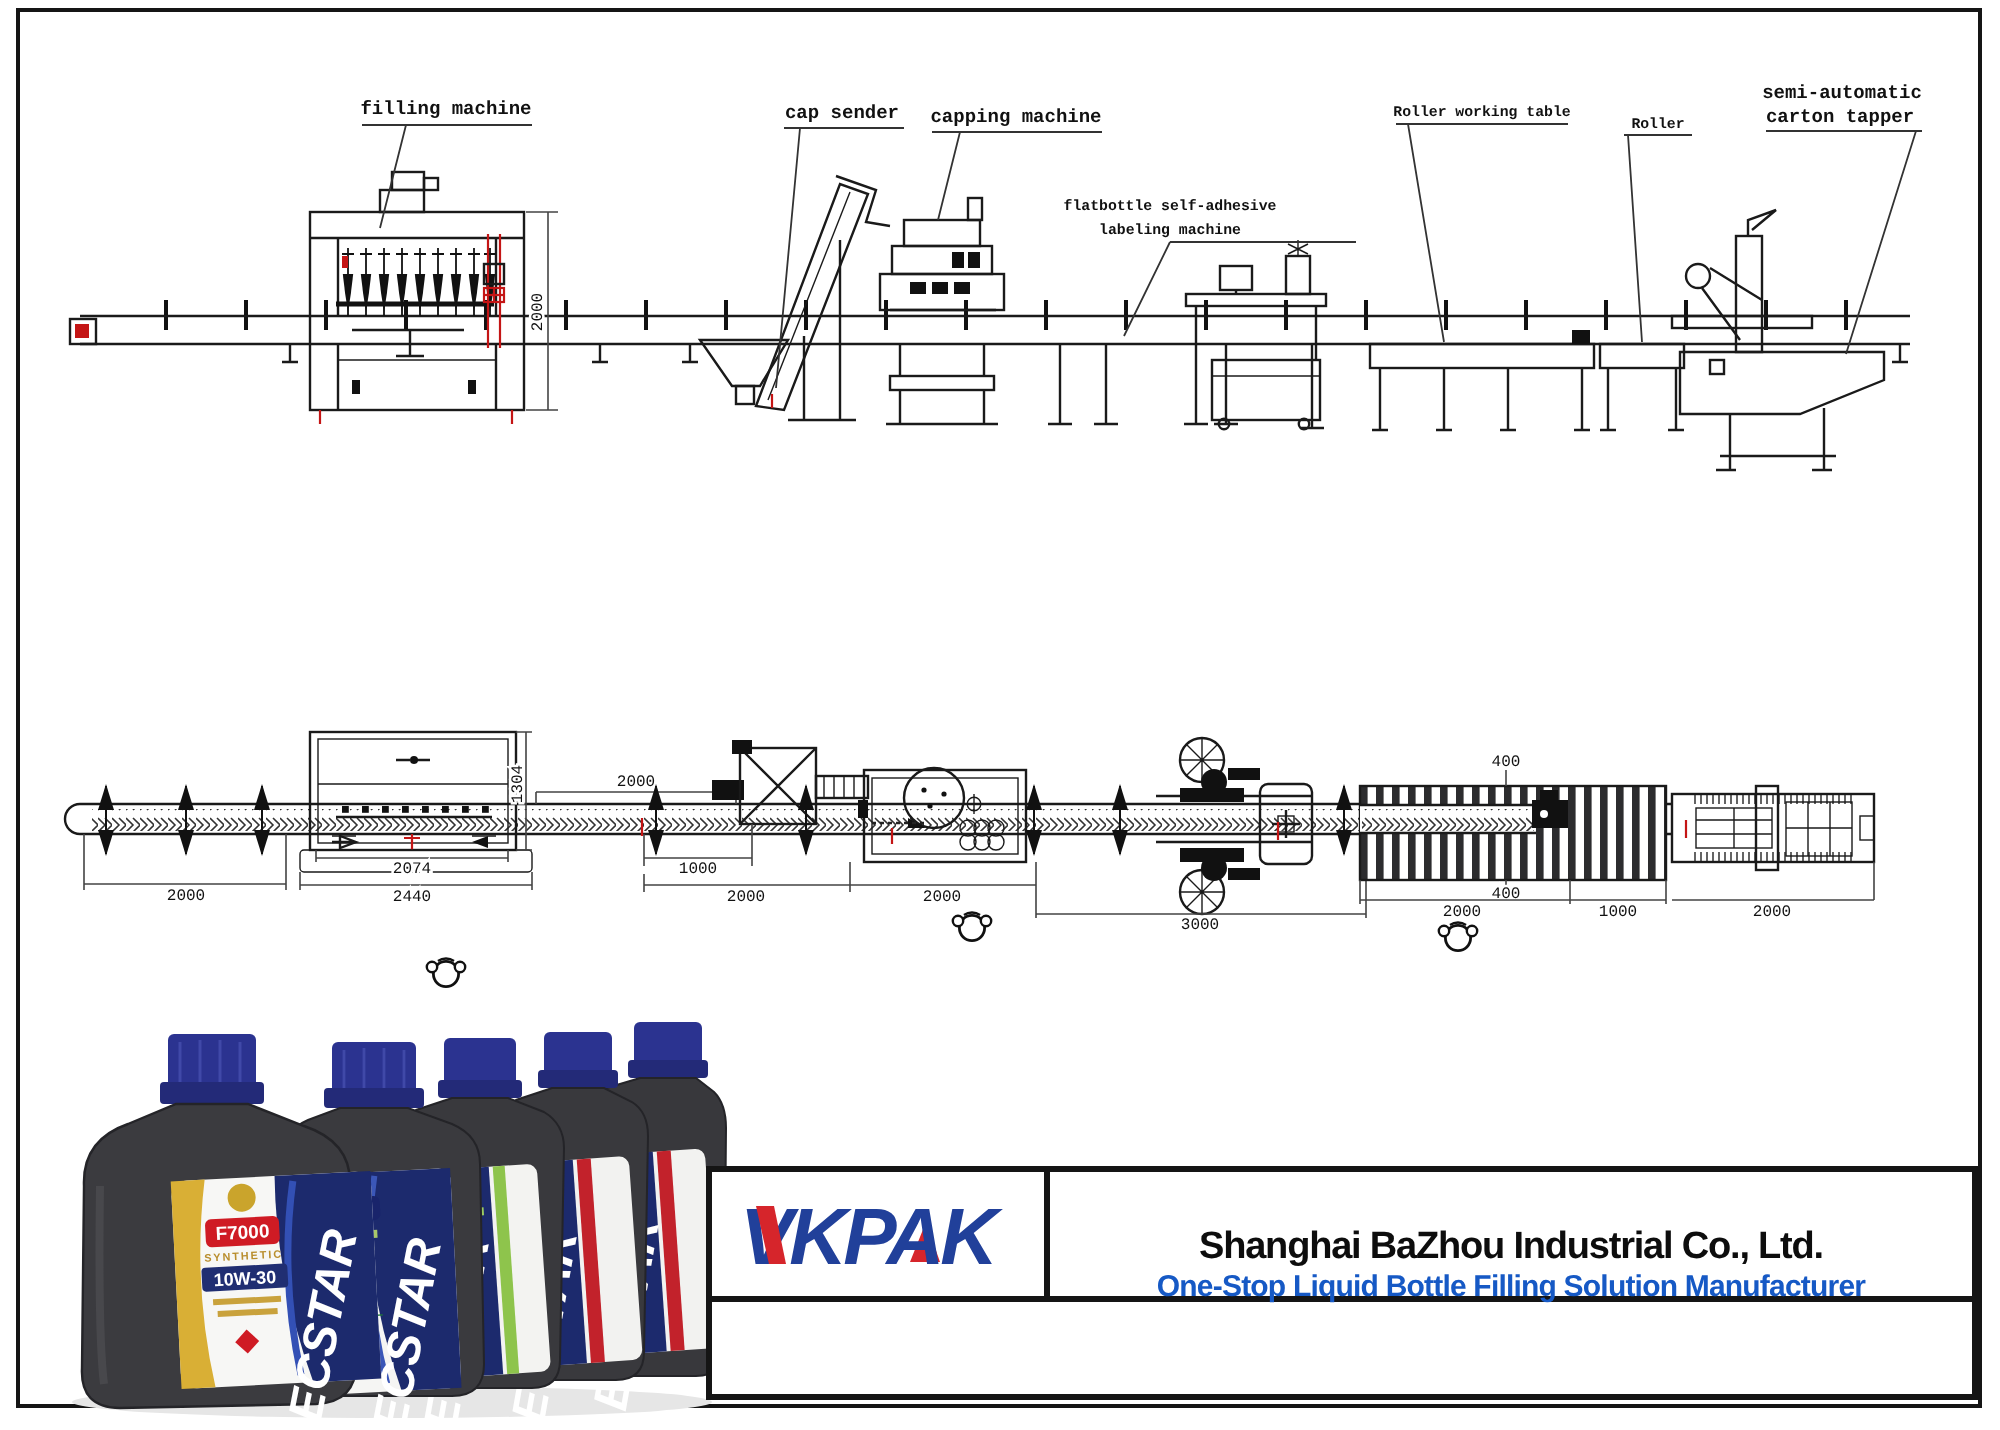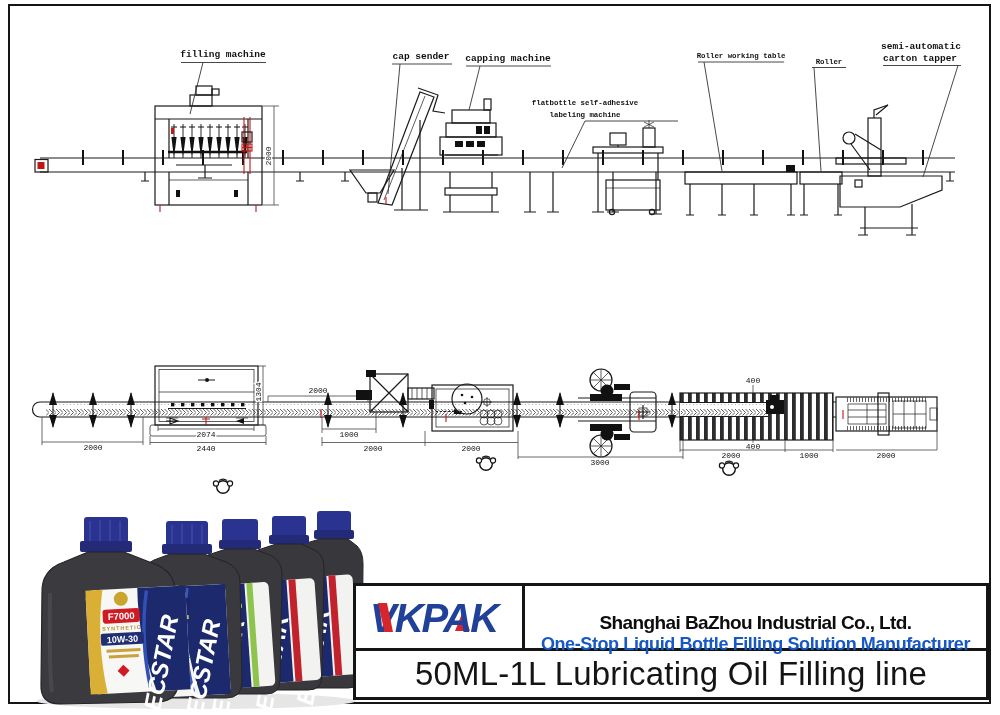--- a/index.html
+++ b/index.html
@@ -27,21 +27,21 @@
   .lbl{font:600 9.5px "Liberation Mono",monospace;fill:#111;text-anchor:middle;}
   .lblsm{font:600 7.4px "Liberation Mono",monospace;fill:#111;text-anchor:middle;}
   .ldr{stroke:#333;fill:none;stroke-width:.9px;}
   
   #titleblock{position:absolute;left:353px;top:583px;width:636px;height:117px;
      border:3px solid var(--ink);box-sizing:border-box;background:#fff;display:flex;flex-direction:column;}
   #tb-top{display:flex;height:62px;border-bottom:3px solid var(--ink);}
   #tb-logo{width:166px;border-right:3px solid var(--ink);display:flex;align-items:center;justify-content:center;}
   #tb-co{flex:1;display:flex;flex-direction:column;align-items:center;justify-content:center;line-height:1.15;margin-top:32px;}
   #company{font-weight:bold;font-size:19px;color:#0d0d0d;letter-spacing:-.6px;}
-  #tagline{font-weight:bold;font-size:18px;color:var(--tagline_blue);letter-spacing:-.4px;}
+  #tagline{font-weight:bold;font-size:15px;color:var(--tagline_blue);letter-spacing:-.4px;}
   #tb-title{flex:1;display:flex;align-items:center;justify-content:center;
      font-size:33px;color:#141414;letter-spacing:.2px;}
   
   .navy{fill:#1c2a6d;}
   .ecstar{font:italic 700 24px "Liberation Sans",sans-serif;fill:#fff;text-anchor:middle;}
 </style>
 </head>
 <body>
 
 <div id="stage">
@@ -529,15 +529,14 @@
           <path d="M91,42 L106,42 L99,22 Z" fill="var(--logo_red)"></path>
           <text x="6" y="43" font-family="Liberation Sans, sans-serif" font-size="40" font-weight="bold" font-style="italic" letter-spacing="-2" fill="var(--logo_blue)">VKPAK</text>
           <path d="M14,14 L23,14 L29,43 L20.5,43 Z" fill="var(--logo_red)"></path>
         </svg>
       </div>
       <div id="tb-co">
         <div id="company">Shanghai BaZhou Industrial Co., Ltd.</div>
         <div id="tagline">One-Stop Liquid Bottle Filling Solution Manufacturer</div>
       </div>
     </div>
-    <div id="tb-title">50ML-1L Lubricating Oil Filling line</div>
   </div>
 </div>
 
 </body></html>

